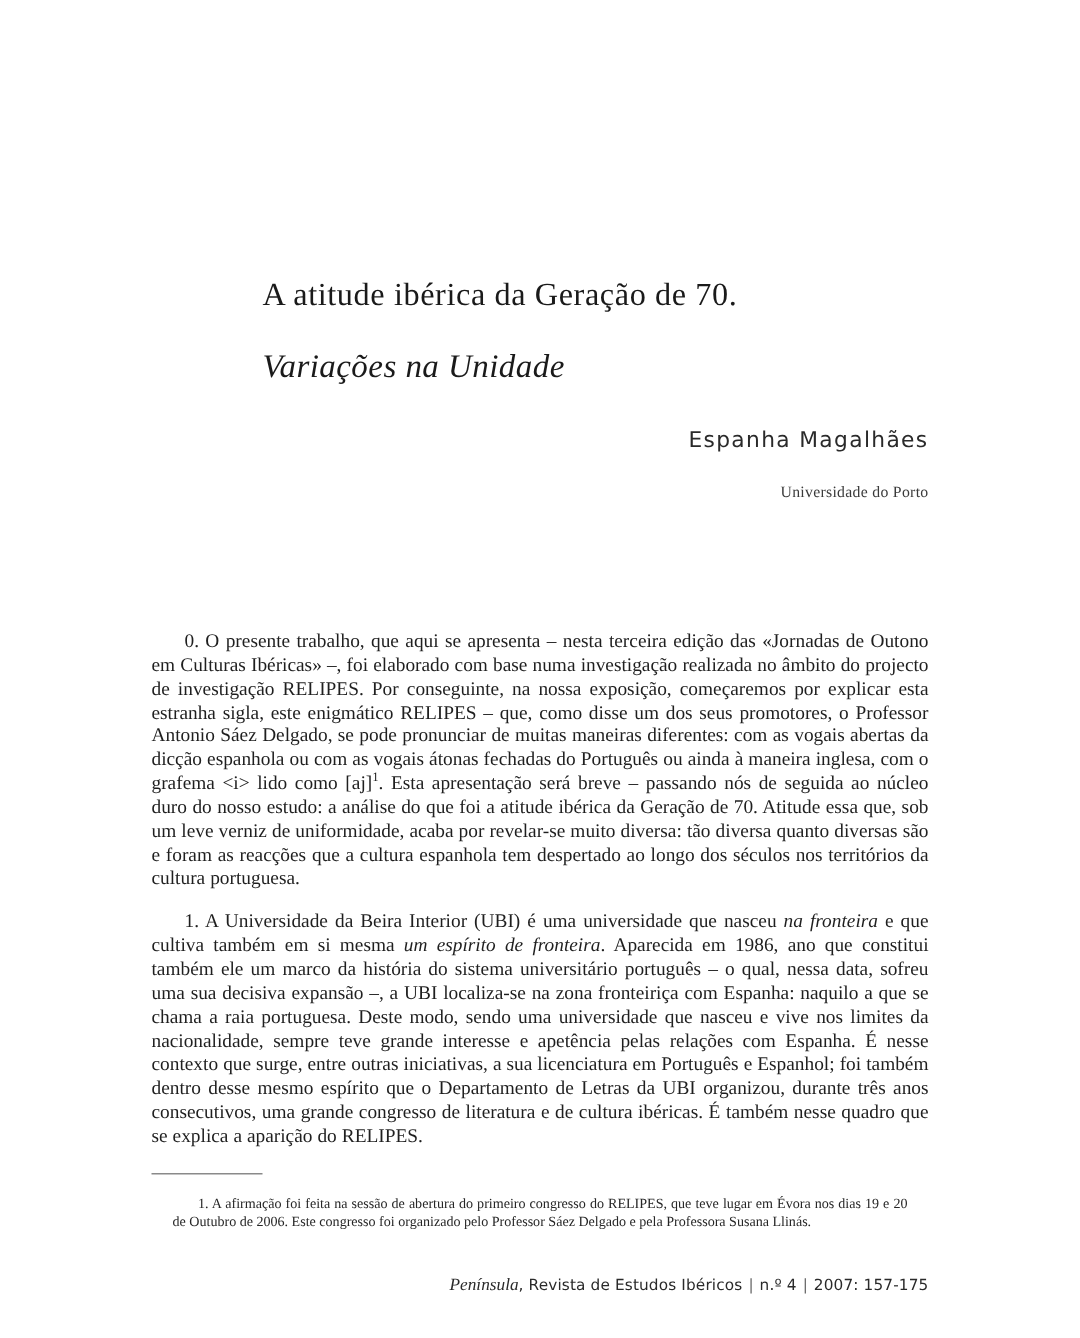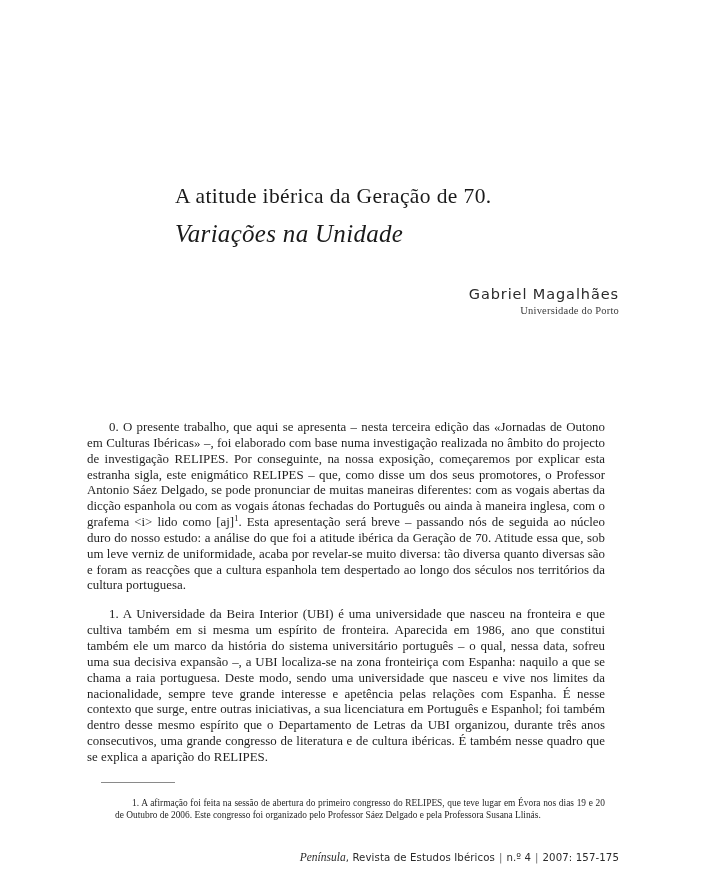--- a/index.html
+++ b/index.html
@@ -35,27 +35,27 @@
     font-family: "Liberation Serif", serif;
     font-size: 21.5px;
     font-weight: normal;
     color: #1a1a1a;
     letter-spacing: 0.4px;
     line-height: 1.35;
     margin: 0;
   }
   .title-line-2 {
     font-family: "Liberation Serif", serif;
-    font-size: 25px;
+    font-size: 22px;
     font-style: italic;
     font-weight: normal;
     color: #1a1a1a;
     letter-spacing: 0.3px;
     line-height: 1.35;
-    margin: 6px 0 0 0;
+    margin: 18px 0 0 0;
   }
 
   
   .author-block {
     position: absolute;
     right: 101px;
     top: 286px;
     text-align: right;
     width: 330px;
   }
@@ -63,43 +63,43 @@
     font-family: "DejaVu Sans", sans-serif;
     font-size: 14.5px;
     letter-spacing: 0.9px;
     color: #2a2a2a;
     line-height: 1.2;
   }
   .author-affiliation {
     font-family: "Liberation Serif", serif;
     font-size: 10.5px;
     color: #3a3a3a;
-    margin-top: 2px;
+    margin-top: 20px;
     letter-spacing: 0.2px;
   }
 
   
   .body-area {
     position: absolute;
-    left: 87px;
+    left: 101px;
     top: 420px;
     width: 518px;
   }
   p.para {
     margin: 0 0 13px 0;
     font-family: "Liberation Serif", serif;
     font-size: 12.9px;
     line-height: 15.85px;
     text-align: justify;
     text-indent: 22px;
     color: #1f1f1f;
     word-spacing: 0.1px;
   }
   p.para:last-child { margin-bottom: 0; }
-  .it { }
+  .it { font-style: italic; }
   sup.fn {
     font-size: 8.5px;
     vertical-align: super;
     line-height: 0;
   }
 
   
   .footnote-area {
     position: absolute;
     left: 101px;
@@ -152,21 +152,21 @@
 <body>
 
 <div class="page">
 
   <div class="title-block">
     <h1 class="title-line-1">A atitude ibérica da Geração de 70.</h1>
     <h2 class="title-line-2">Variações na Unidade</h2>
   </div>
 
   <div class="author-block">
-    <div class="author-name">Gabriel Magalhães</div>
+    <div class="author-name">Espanha Magalhães</div>
     <div class="author-affiliation">Universidade do Porto</div>
   </div>
 
   <div class="body-area">
     <p class="para"><span>0. O presente trabalho, que aqui se apresenta – nesta terceira edição das «Jornadas de Outono em Culturas Ibéricas» –, foi elaborado com base numa investigação realizada no âmbito do projecto de investigação RELIPES. Por conseguinte, na nossa exposição, começaremos por explicar esta estranha sigla, este enigmático RELIPES – que, como disse um dos seus promotores, o Professor Antonio Sáez Delgado, se pode pronunciar de muitas maneiras diferentes: com as vogais abertas da dicção espanhola ou com as vogais átonas fechadas do Português ou ainda à maneira inglesa, com o grafema &lt;i&gt; lido como [aj]</span><sup class="fn">1</sup><span>. Esta apresentação será breve – passando nós de seguida ao núcleo duro do nosso estudo: a análise do que foi a atitude ibérica da Geração de 70. Atitude essa que, sob um leve verniz de uniformidade, acaba por revelar-se muito diversa: tão diversa quanto diversas são e foram as reacções que a cultura espanhola tem despertado ao longo dos séculos nos territórios da cultura portuguesa.</span></p>
     <p class="para"><span>1. A Universidade da Beira Interior (UBI) é uma universidade que nasceu </span><span class="it">na fronteira</span><span> e que cultiva também em si mesma </span><span class="it">um espírito de fronteira</span><span>. Aparecida em 1986, ano que constitui também ele um marco da história do sistema universitário português – o qual, nessa data, sofreu uma sua decisiva expansão –, a UBI localiza-se na zona fronteiriça com Espanha: naquilo a que se chama a raia portuguesa. Deste modo, sendo uma universidade que nasceu e vive nos limites da nacionalidade, sempre teve grande interesse e apetência pelas relações com Espanha. É nesse contexto que surge, entre outras iniciativas, a sua licenciatura em Português e Espanhol; foi também dentro desse mesmo espírito que o Departamento de Letras da UBI organizou, durante três anos consecutivos, uma grande congresso de literatura e de cultura ibéricas. É também nesse quadro que se explica a aparição do RELIPES.</span></p>
   </div>
 
   <div class="footnote-area">
     <div class="footnote-rule"></div>

